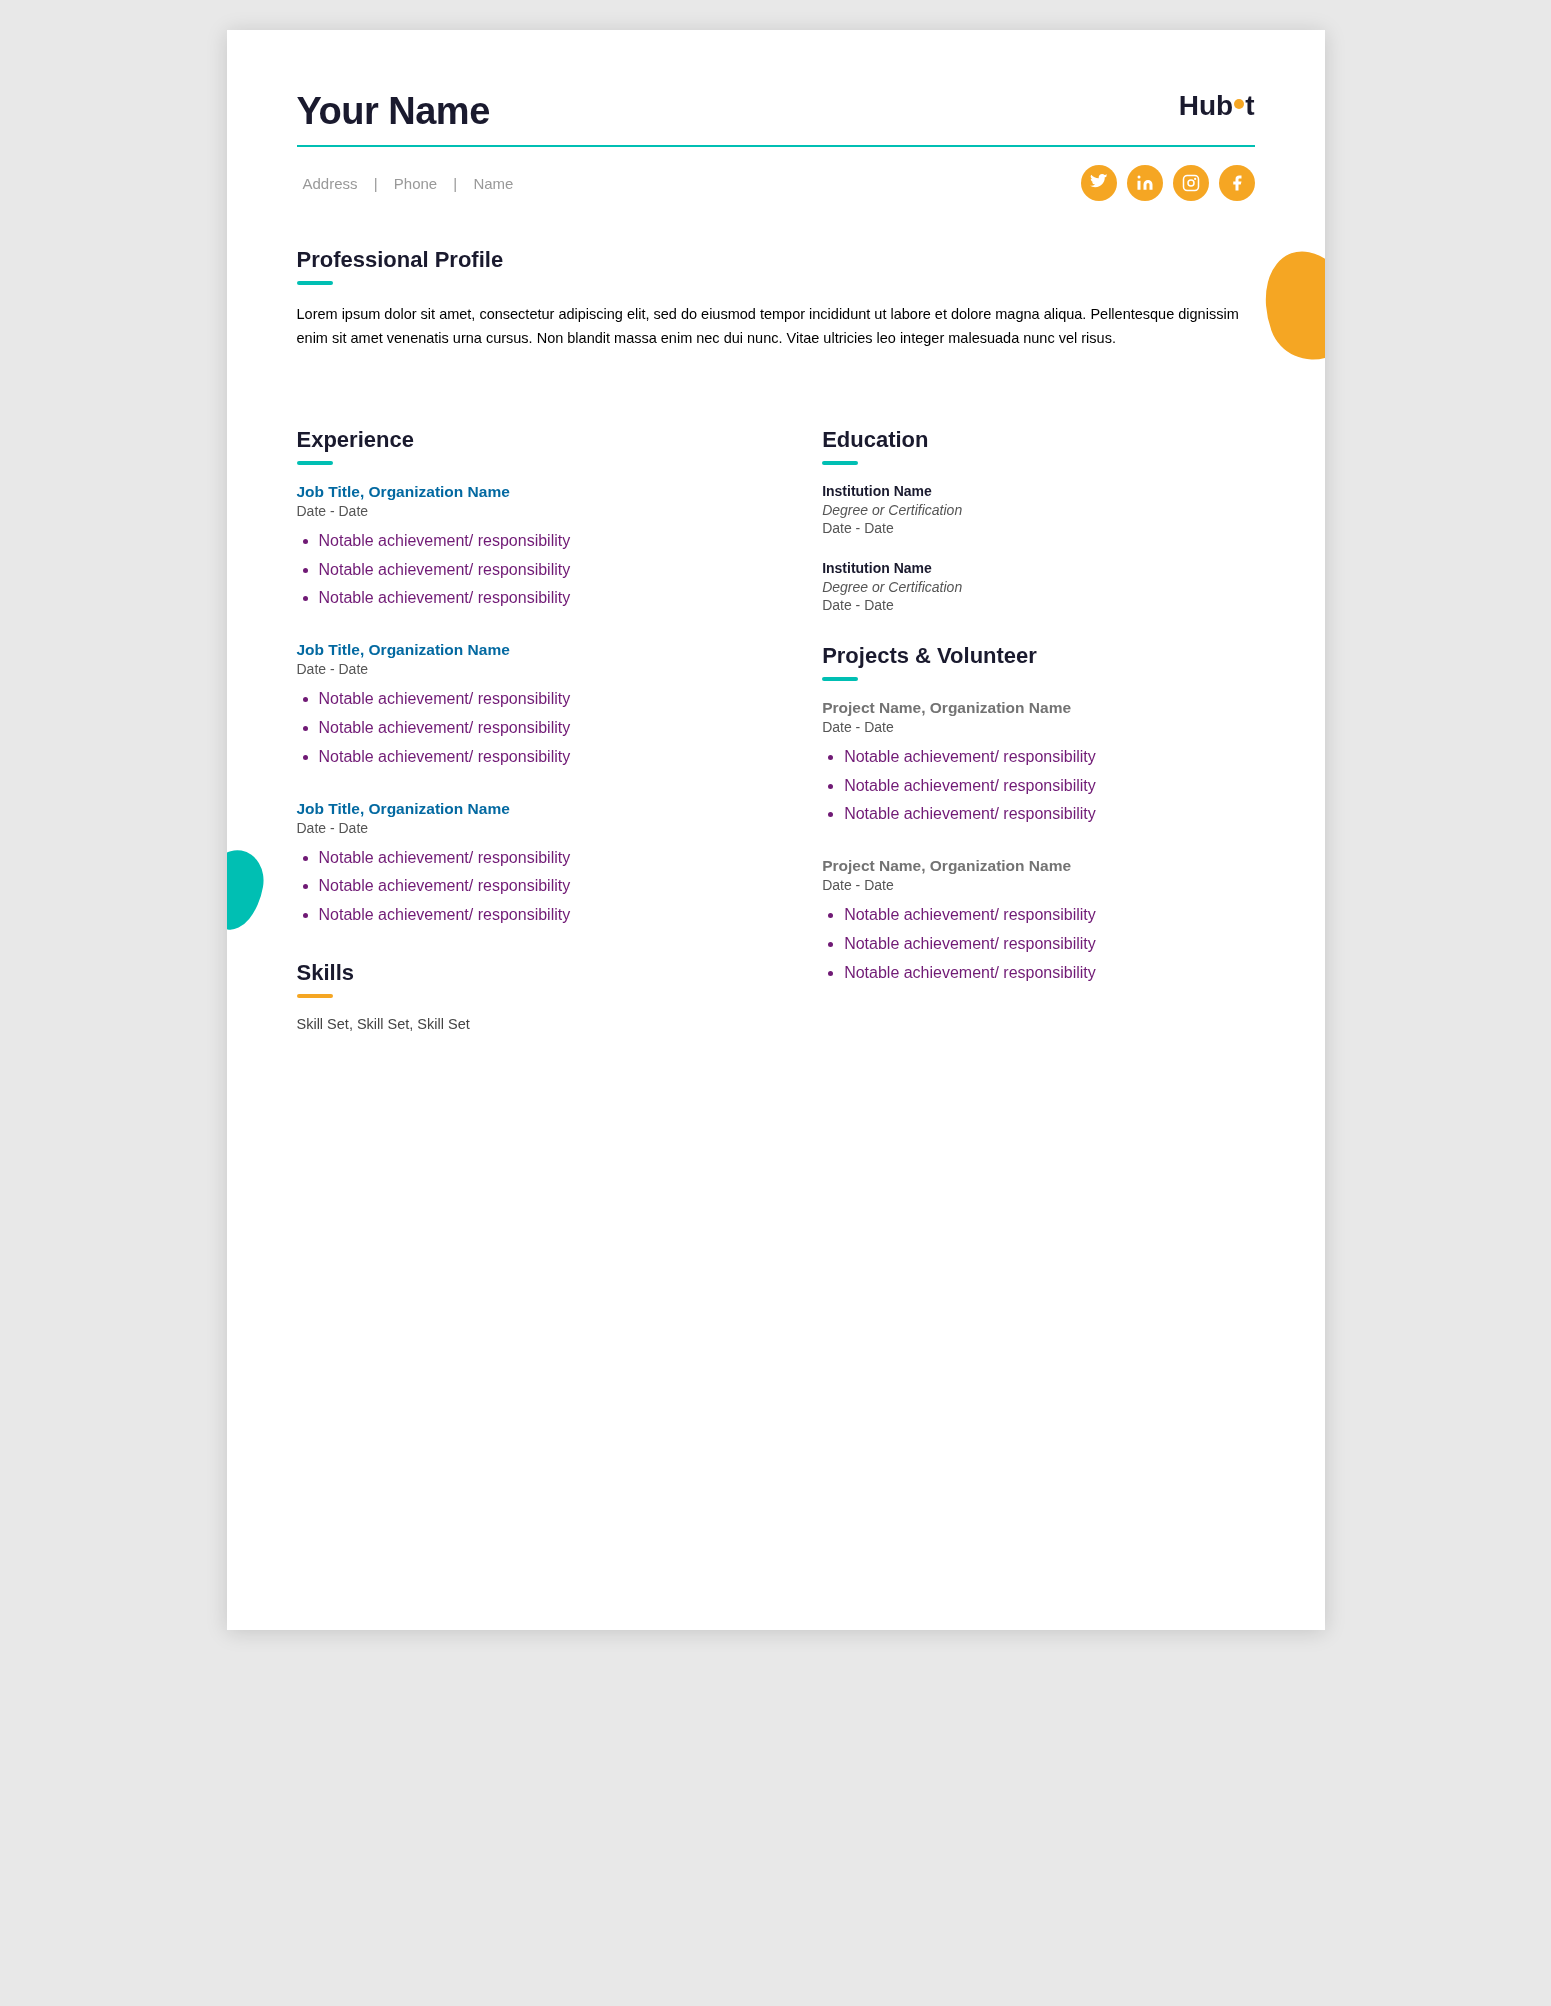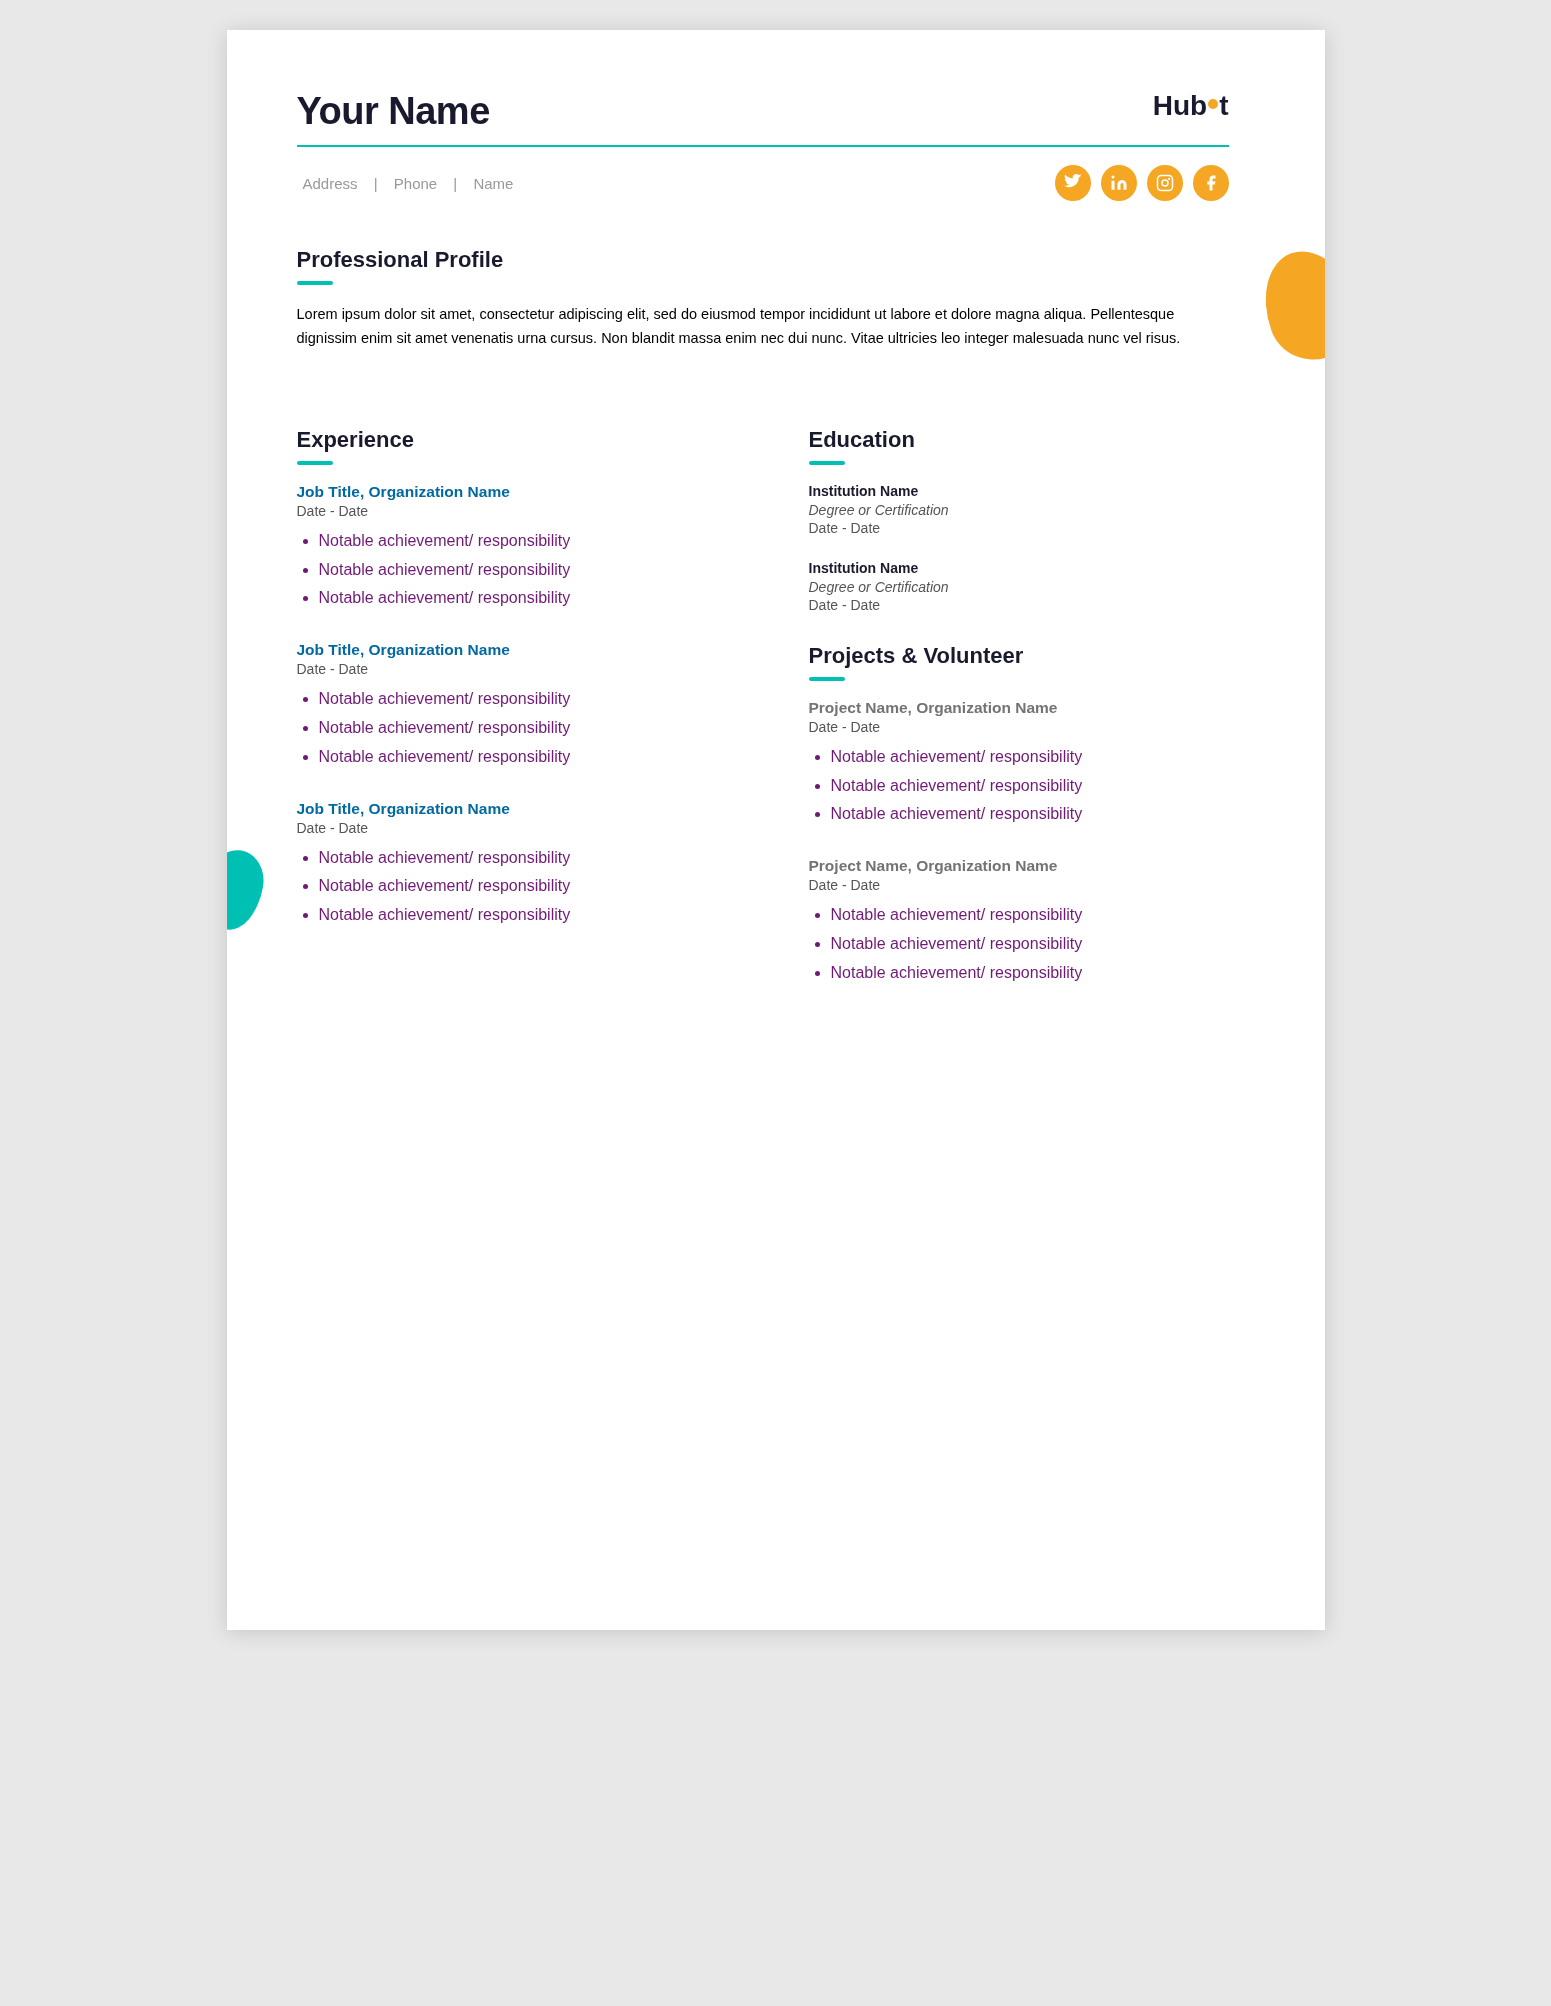--- a/index.html
+++ b/index.html
@@ -10,21 +10,21 @@
       justify-content: center;
       align-items: flex-start;
       padding: 30px;
       font-family: Arial, Helvetica, sans-serif;
     }
 
     .page {
       background: #ffffff;
       width: 1098px;
       min-height: 1600px;
-      padding: 60px 96px 60px 70px;
+      padding: 60px 70px 60px 70px;
       position: relative;
       overflow: hidden;
       box-shadow: 0 2px 20px rgba(0,0,0,0.15);
     }
 
     
     .shape-yellow {
       position: absolute;
       top: 220px;
       right: -30px;
@@ -333,20 +333,25 @@
           <div class="job-title">Job Title, Organization Name</div>
           <div class="job-date">Date - Date</div>
           <ul class="job-list">
             <li>Notable achievement/ responsibility</li>
             <li>Notable achievement/ responsibility</li>
             <li>Notable achievement/ responsibility</li>
           </ul>
         </div>
       </div>
 
+      <div class="skills-section">
+        <div class="section-title">Skills</div>
+        <div class="section-underline"></div>
+        <div class="skills-text">Skill Set, Skill Set, Skill Set</div>
+      </div>
 
     </div>
 
     <div class="col-right">
 
       <div class="section-gap">
         <div class="section-title">Education</div>
         <div class="section-underline teal"></div>
 
         <div class="edu-entry">

